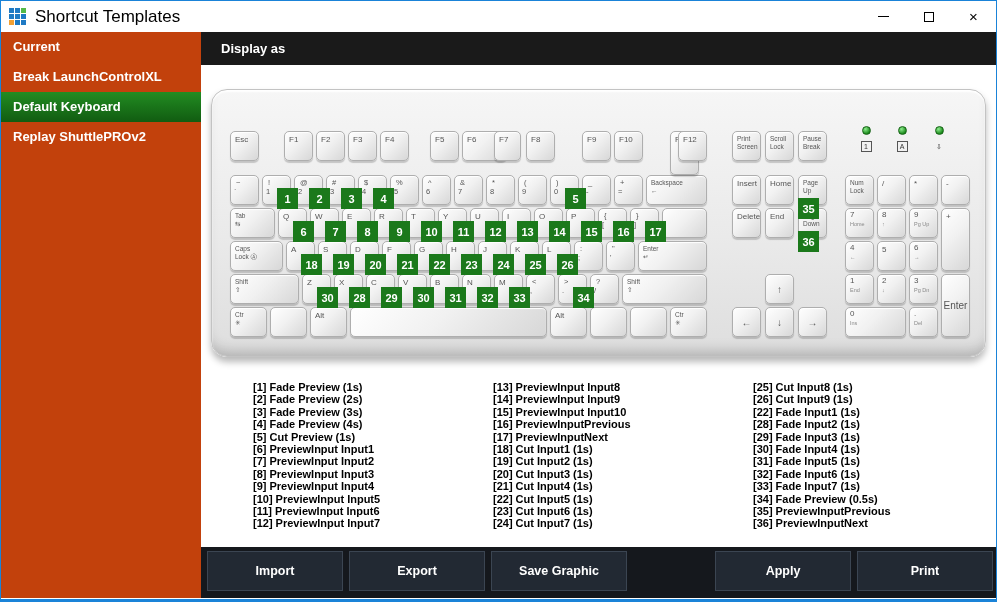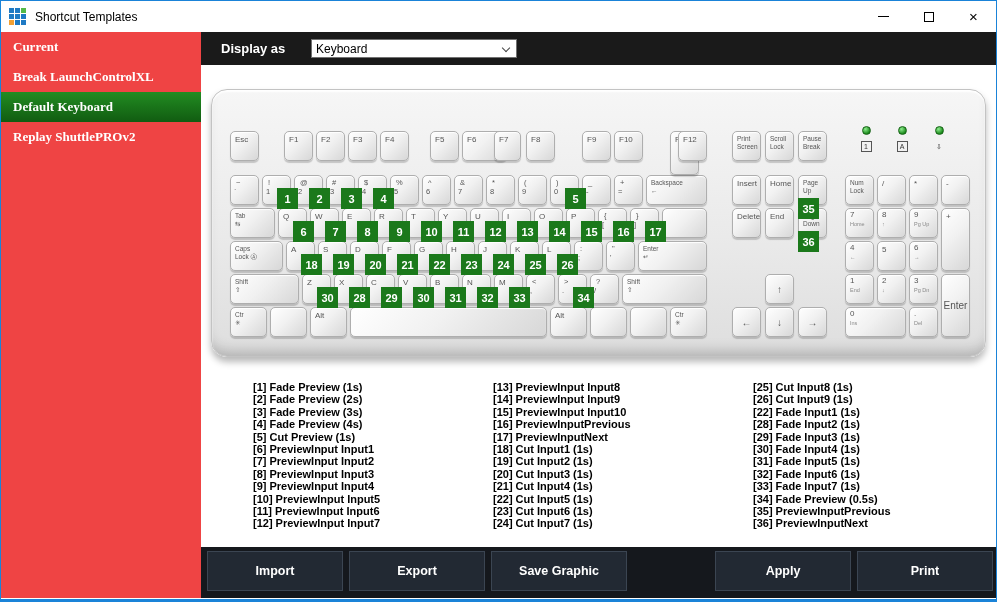--- a/index.html
+++ b/index.html
@@ -10,31 +10,31 @@
     position:relative; width:997px; height:602px; background:#fff;
     border:1px solid var(--blue,#1a83d8); border-bottom-width:3px;
     overflow:hidden;
   }
 
   
   .titlebar { height:31px; background:#fff; display:flex; align-items:center; }
   .app-icon { width:17px; height:17px; margin:0 9px 0 8px; display:grid;
     grid-template-columns:repeat(3,1fr); grid-template-rows:repeat(3,1fr); gap:1px; }
   .app-icon span { display:block; }
-  .win-title { font-size:12px; color:#000; flex:1; }
+  .win-title { font-size:17px; color:#000; flex:1; }
   .win-controls { display:flex; height:31px; }
   .win-btn { width:45px; height:31px; display:flex; align-items:center; justify-content:center;
     font-size:14px; color:#000; cursor:default; }
   .glyph-min { width:11px; height:1px; background:#000; display:block; }
   .glyph-max { width:10px; height:10px; border:1px solid #000; display:block; }
   .glyph-close { font-size:15px; line-height:15px; }
 
   
   .body-row { display:flex; height:566px; }
-  .sidebar { width:200px; background:#ef4444; flex:none;font-family:Liberation Serif, serif; }
+  .sidebar { width:200px; background:#c2410c; flex:none; }
   .side-item { height:30px; line-height:30px; padding-left:12px; color:#fff;
     font-size:13px; font-weight:bold; cursor:default; }
   .side-item.selected { background:linear-gradient(180deg,#228c22,#115c11); }
 
   .main { flex:1; display:flex; flex-direction:column; min-width:0; }
   .topbar { height:33px; background:#1a1a1a; display:flex; align-items:center; flex:none; }
   .topbar-label { color:#fff; font-size:13px; font-weight:bold; margin-left:20px; width:90px; }
   .select { width:206px; height:19px; background:#fff; border:1px solid #717171;
     font-size:12px; color:#000; display:flex; align-items:center; padding-left:4px; position:relative; }
   .select .chev { position:absolute; right:7px; top:5px; width:6px; height:6px;
@@ -119,24 +119,20 @@
     <div class="sidebar">
         <div class="side-item">Current</div>
         <div class="side-item">Break LaunchControlXL</div>
         <div class="side-item selected">Default Keyboard</div>
         <div class="side-item">Replay ShuttlePROv2</div>
       </div>
 
     <div class="main">
       <div class="topbar">
         <span class="topbar-label">Display as</span>
-        <span class="select">
-          <span>Keyboard</span>
-          <span class="chev"></span>
-        </span>
       </div>
 
       <div class="content">
         <div class="kb-case">
             <div class="key" style="left: 18px; top: 85px; width: 29px; height: 30px;">
               <span class="t">~</span>
               <span class="b">`</span>
             </div>
             <div class="key" style="left: 50px; top: 85px; width: 29px; height: 30px;">
               <span class="t">!</span>

